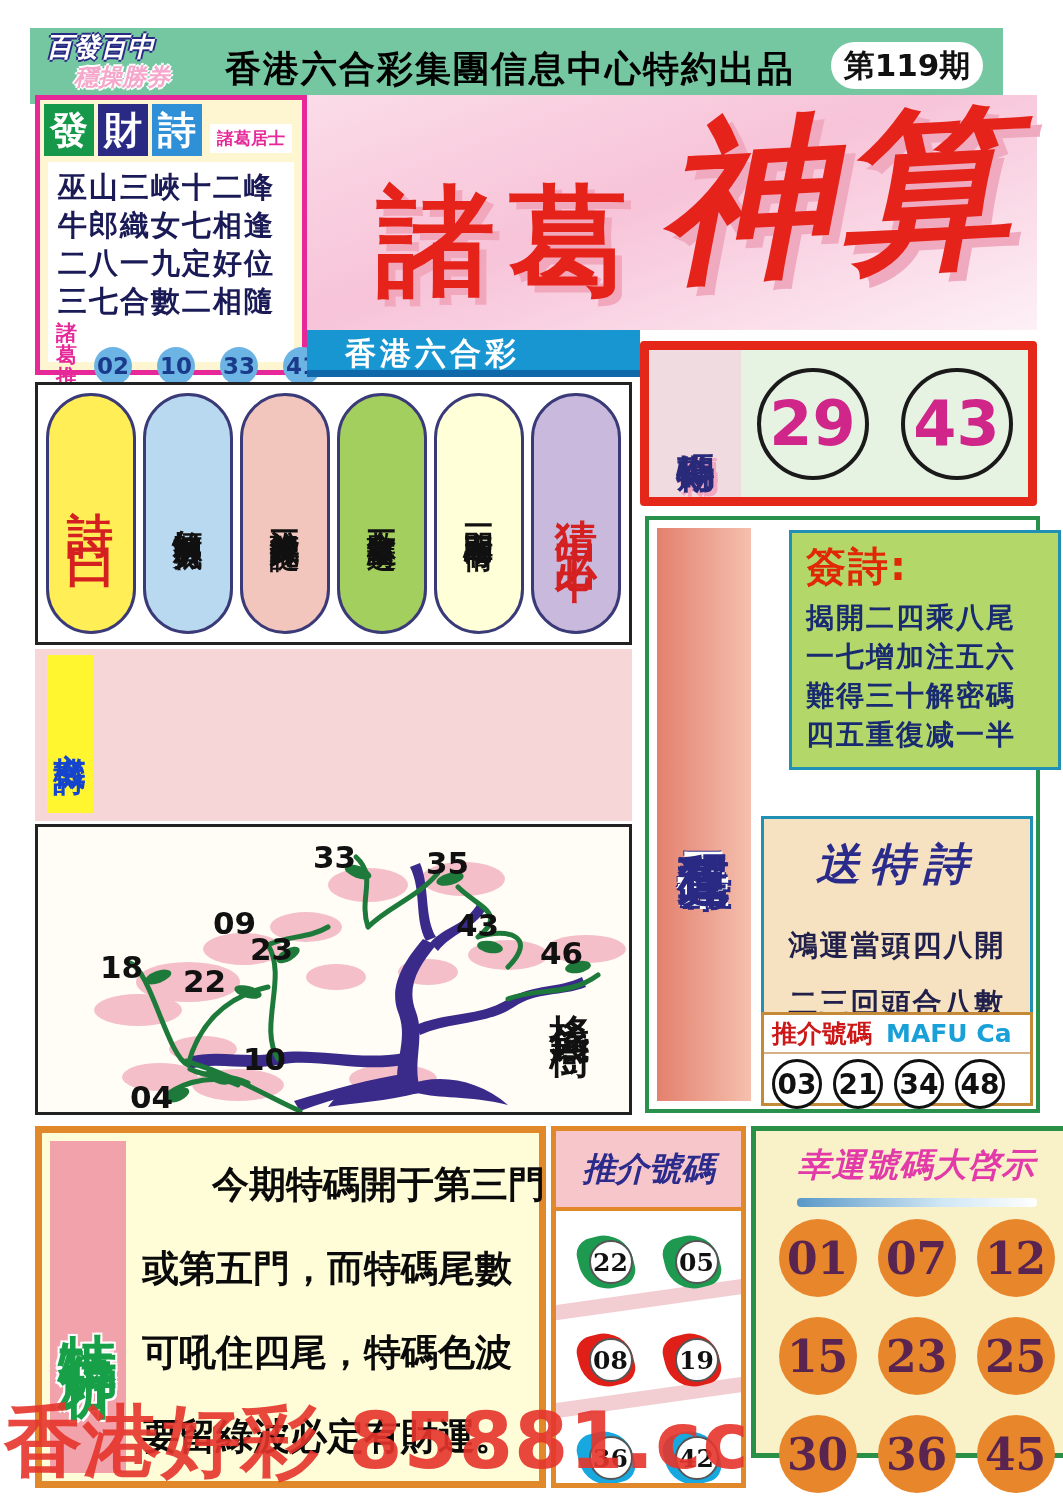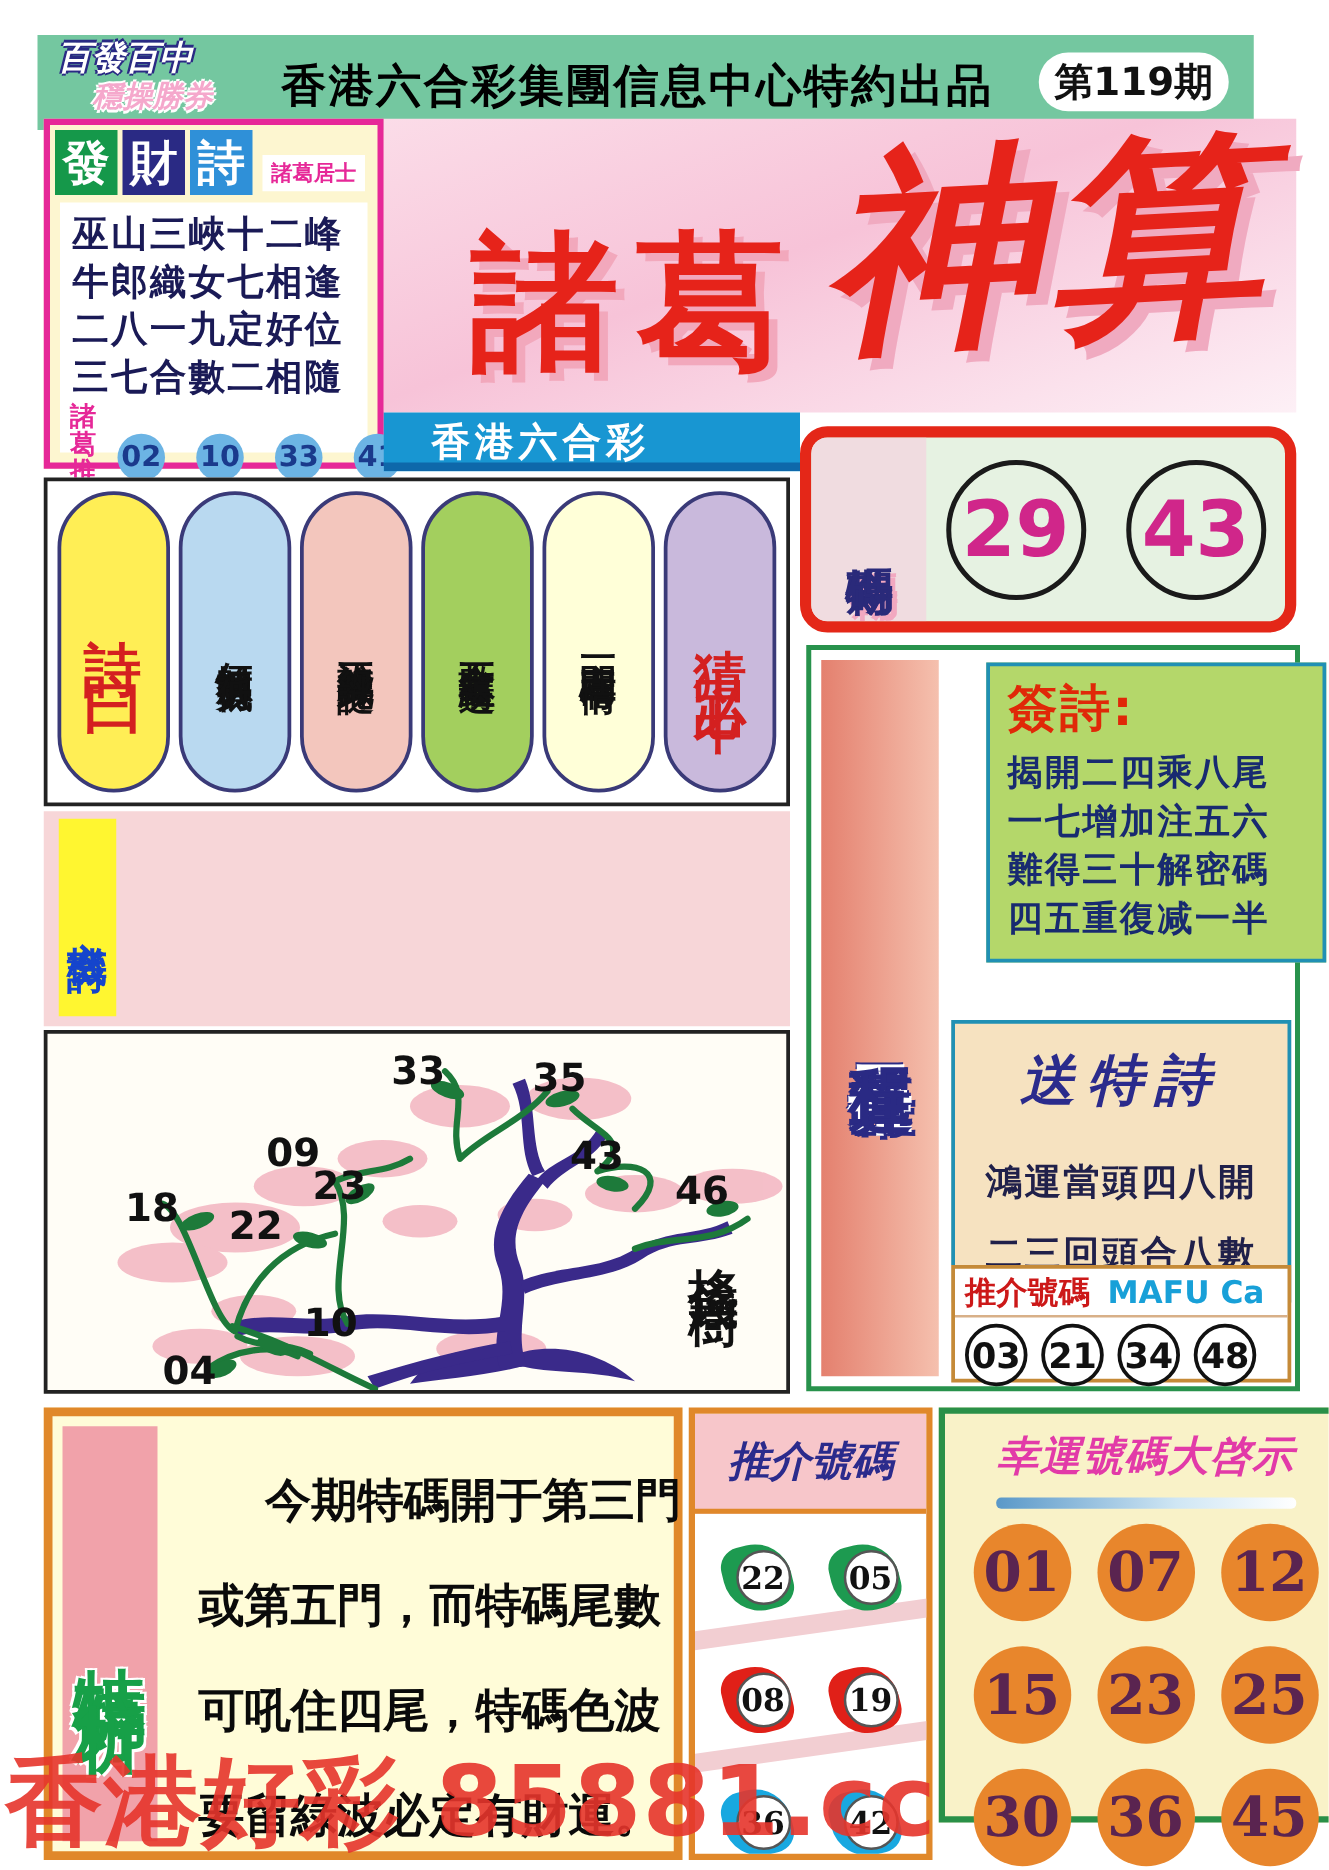--- a/index.html
+++ b/index.html
@@ -37,21 +37,21 @@
     background:linear-gradient(160deg,#fbdce8 0%,#f7c3d8 45%,#fdf0f6 100%); }
   #mast-t1 { left:70px; top:68px; font-size:118px; font-weight:900; color:#e6231a;
     text-shadow:7px 7px 0 #f2a8bc; letter-spacing:14px; }
   #mast-t2 { left:352px; top:-14px; font-family:"DejaVu Serif", serif; font-style:italic; font-weight:900;
     font-size:172px; color:#e6231a; text-shadow:9px 9px 0 #f0aac0; transform:rotate(-3deg); letter-spacing:6px; }
   #hk-bar { left:307px; top:330px; width:333px; height:47px; background:#1896d2;
     box-shadow:inset 0 -7px 0 #0e68aa; display:flex; align-items:center; }
   #hk-bar span { margin-left:38px; font-size:31px; font-weight:900; color:#ffffff; letter-spacing:4px; }
 
   
-  #special-box { left:640px; top:341px; width:397px; height:165px; border:9px solid #e42718; border-radius:22px;
+  #special-box { left:640px; top:341px; width:397px; height:165px; border:9px solid #e42718; border-radius:4px;
     background:#e6f2e2; display:flex; overflow:hidden; }
   #special-strip { width:92px; background:#f0dce0; display:flex; align-items:center; justify-content:center; }
   #special-label { writing-mode:vertical-rl; text-orientation:upright; font-size:38px; font-weight:900;
     color:#2a2a7a; letter-spacing:0px; text-shadow:4px 4px 0 #f2a8c0; }
   #special-circles { flex:1; display:flex; align-items:center; justify-content:center; gap:32px; }
   .sp-circle { width:112px; height:112px; border:4px solid #1a1a1a; border-radius:50%;
     display:flex; align-items:center; justify-content:center; font-size:62px; font-weight:900; color:#d0268a; }
 
   
   #pills-box { left:35px; top:382px; width:597px; height:263px; border:3px solid #222; background:#ffffff;
@@ -104,22 +104,22 @@
   #mafu-nums { display:flex; gap:11px; padding:5px 8px; }
   .mf-num { width:50px; height:50px; border:3px solid #111; border-radius:50%; background:#fff;
     display:flex; align-items:center; justify-content:center; font-size:28px; font-weight:900; color:#111; }
 
   
   #analysis-box { left:35px; top:1126px; width:511px; height:362px; border:7px solid #e0882a; background:#fffcd8; }
   #analysis-strip { position:absolute; left:8px; top:8px; width:76px; height:332px; background:#f1a2aa;
     display:flex; align-items:center; justify-content:center; }
   #analysis-label { writing-mode:vertical-rl; text-orientation:upright; font-size:58px; font-weight:900; color:#17a048;
     letter-spacing:10px; text-shadow:-2px -2px 0 #fff,2px -2px 0 #fff,-2px 2px 0 #fff,2px 2px 0 #fff; }
-  #analysis-lines { position:absolute; left:100px; top:26px; font-size:37px; font-weight:700; color:#0a0a0a;
-    line-height:84px; white-space:nowrap;text-align:center; }
+  #analysis-lines { position:absolute; left:100px; top:10px; font-size:37px; font-weight:700; color:#0a0a0a;
+    line-height:84px; white-space:nowrap; }
   #analysis-lines .indent { padding-left:70px; }
 
   
   #tuijie-box { left:551px; top:1126px; width:195px; height:362px; border:5px solid #e0882a; background:#ffffff; overflow:hidden; }
   #tuijie-header { height:80px; background:#f7c6ca; border-bottom:4px solid #e0882a;
     display:flex; align-items:center; justify-content:center; }
   #tuijie-title { font-family:"DejaVu Serif", serif; font-style:italic; font-size:33px; font-weight:900; color:#2b2b8c; }
   .stripe { position:absolute; width:260px; height:15px; background:#f2ced2; transform:rotate(-8deg); left:-30px; }
   .bdg-row { position:relative; display:flex; justify-content:center; gap:28px; margin-top:22px; }
   .bdg { position:relative; width:58px; height:58px; }

